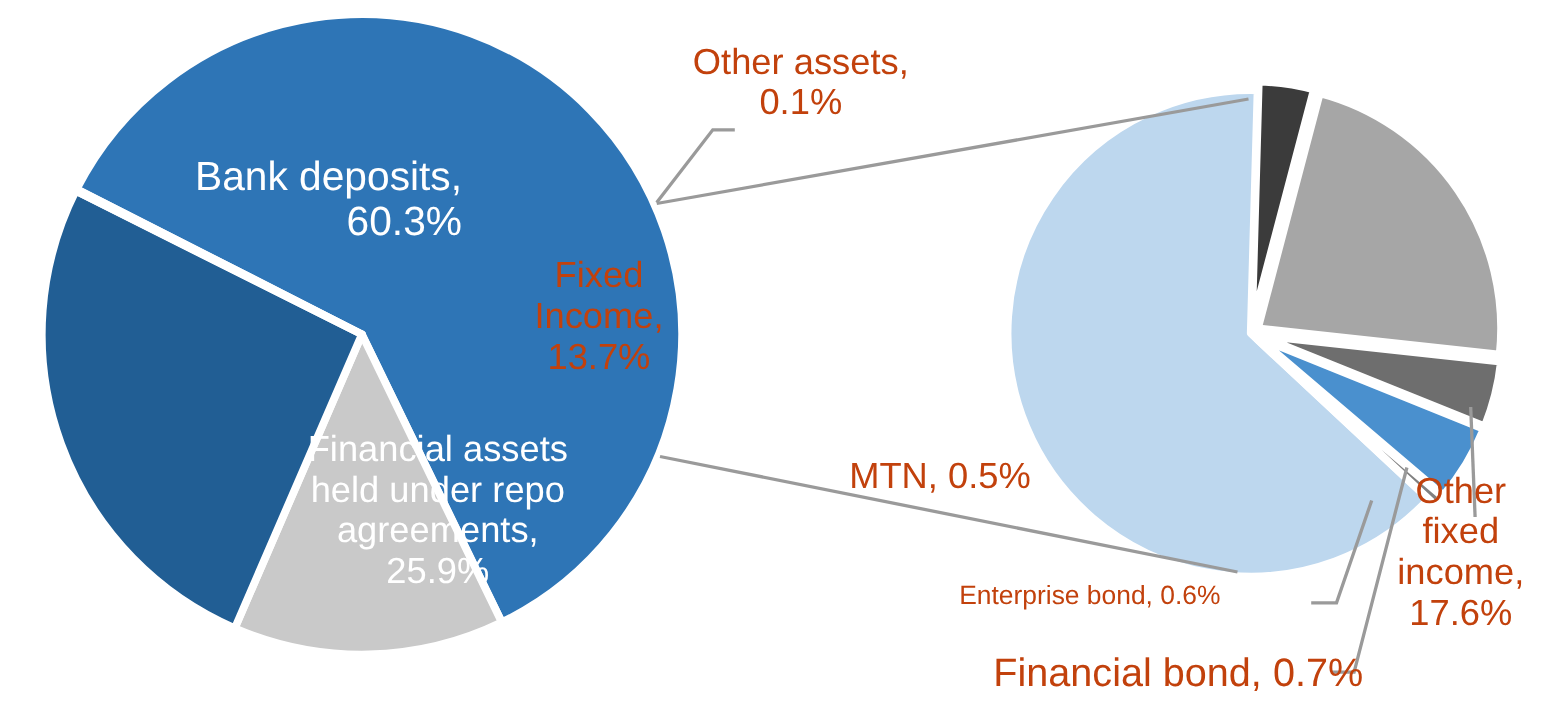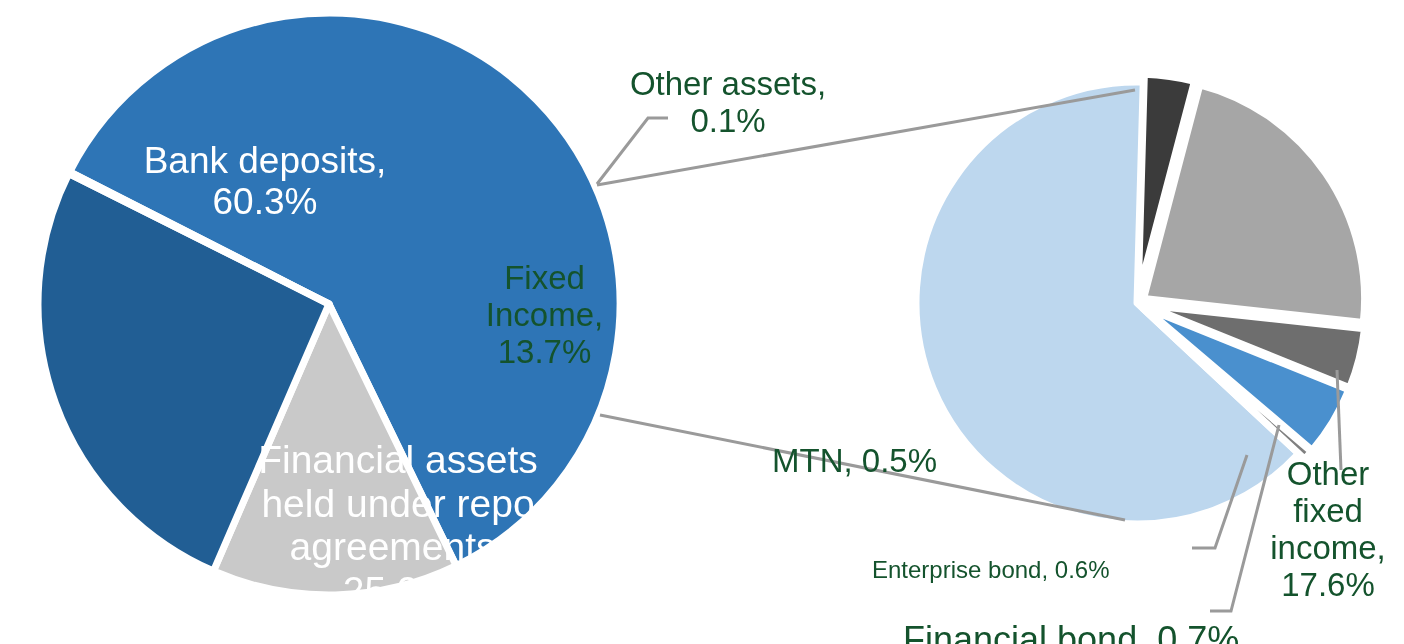--- a/index.html
+++ b/index.html
@@ -1,21 +1,21 @@
 <!DOCTYPE html>
 <html><head>
 <meta charset="utf-8">
 <style>
   html,body{margin:0;padding:0;background:#ffffff;}
   body{width:1404px;height:644px;overflow:hidden;font-family:"Liberation Sans",sans-serif;}
   #stage{position:relative;width:1404px;height:644px;background:#fff;}
   svg.layer{position:absolute;left:0;top:0;width:1404px;height:644px;}
   .lbl{position:absolute;font-family:"Liberation Sans",sans-serif;line-height:1.12;white-space:pre;}
   .lbl.white{color:#ffffff;}
-  .lbl.black{color:#14532d;margin-top:28px;}
+  .lbl.black{color:#c2410c;}
   .ctr{text-align:center;}
   .lft{text-align:left;}
 </style>
 </head>
 <body>
 
 <div id="stage">
 
   <svg class="layer" viewBox="0 0 1404 644">
     <g id="main-pie-group">
@@ -40,28 +40,28 @@
       <path d="M 597 184 L 648 118 L 668 118" stroke="#9A9A9A" stroke-width="3" fill="none"></path>
 
       <path d="M 1247 455 L 1215 548 L 1192 548" stroke="#9A9A9A" stroke-width="3" fill="none"></path>
 
       <path d="M 1279 425 L 1231 611 L 1210 611" stroke="#9A9A9A" stroke-width="3" fill="none"></path>
 
       <path d="M 1337 370 L 1341 470" stroke="#9A9A9A" stroke-width="3" fill="none"></path>
     </g>
   </svg>
 
-  <div class="lbl white ctr" style="left:110px;top:140px;width:310px;font-size:37px;">Bank deposits,
+  <div class="lbl white ctr" style="left:110px;top:140px;width:310px;font-size:37px;text-align:right;">Bank deposits,
 60.3%</div>
 
   <div class="lbl black ctr" style="left:452px;top:232px;width:185px;font-size:33px;">Fixed
 Income,
 13.7%</div>
 
-  <div class="lbl white ctr" style="left:238px;top:390px;width:320px;font-size:39px;margin-top:48px;">Financial assets
+  <div class="lbl white ctr" style="left:238px;top:390px;width:320px;font-size:33px;">Financial assets
 held under repo
 agreements,
 25.9%</div>
 
   <div class="lbl black ctr" style="left:608px;top:38px;width:240px;font-size:33px;">Other assets,
 0.1%</div>
 
 
   <div class="lbl black lft" style="left:772px;top:415px;width:230px;font-size:33px;">MTN, 0.5%</div>
 

